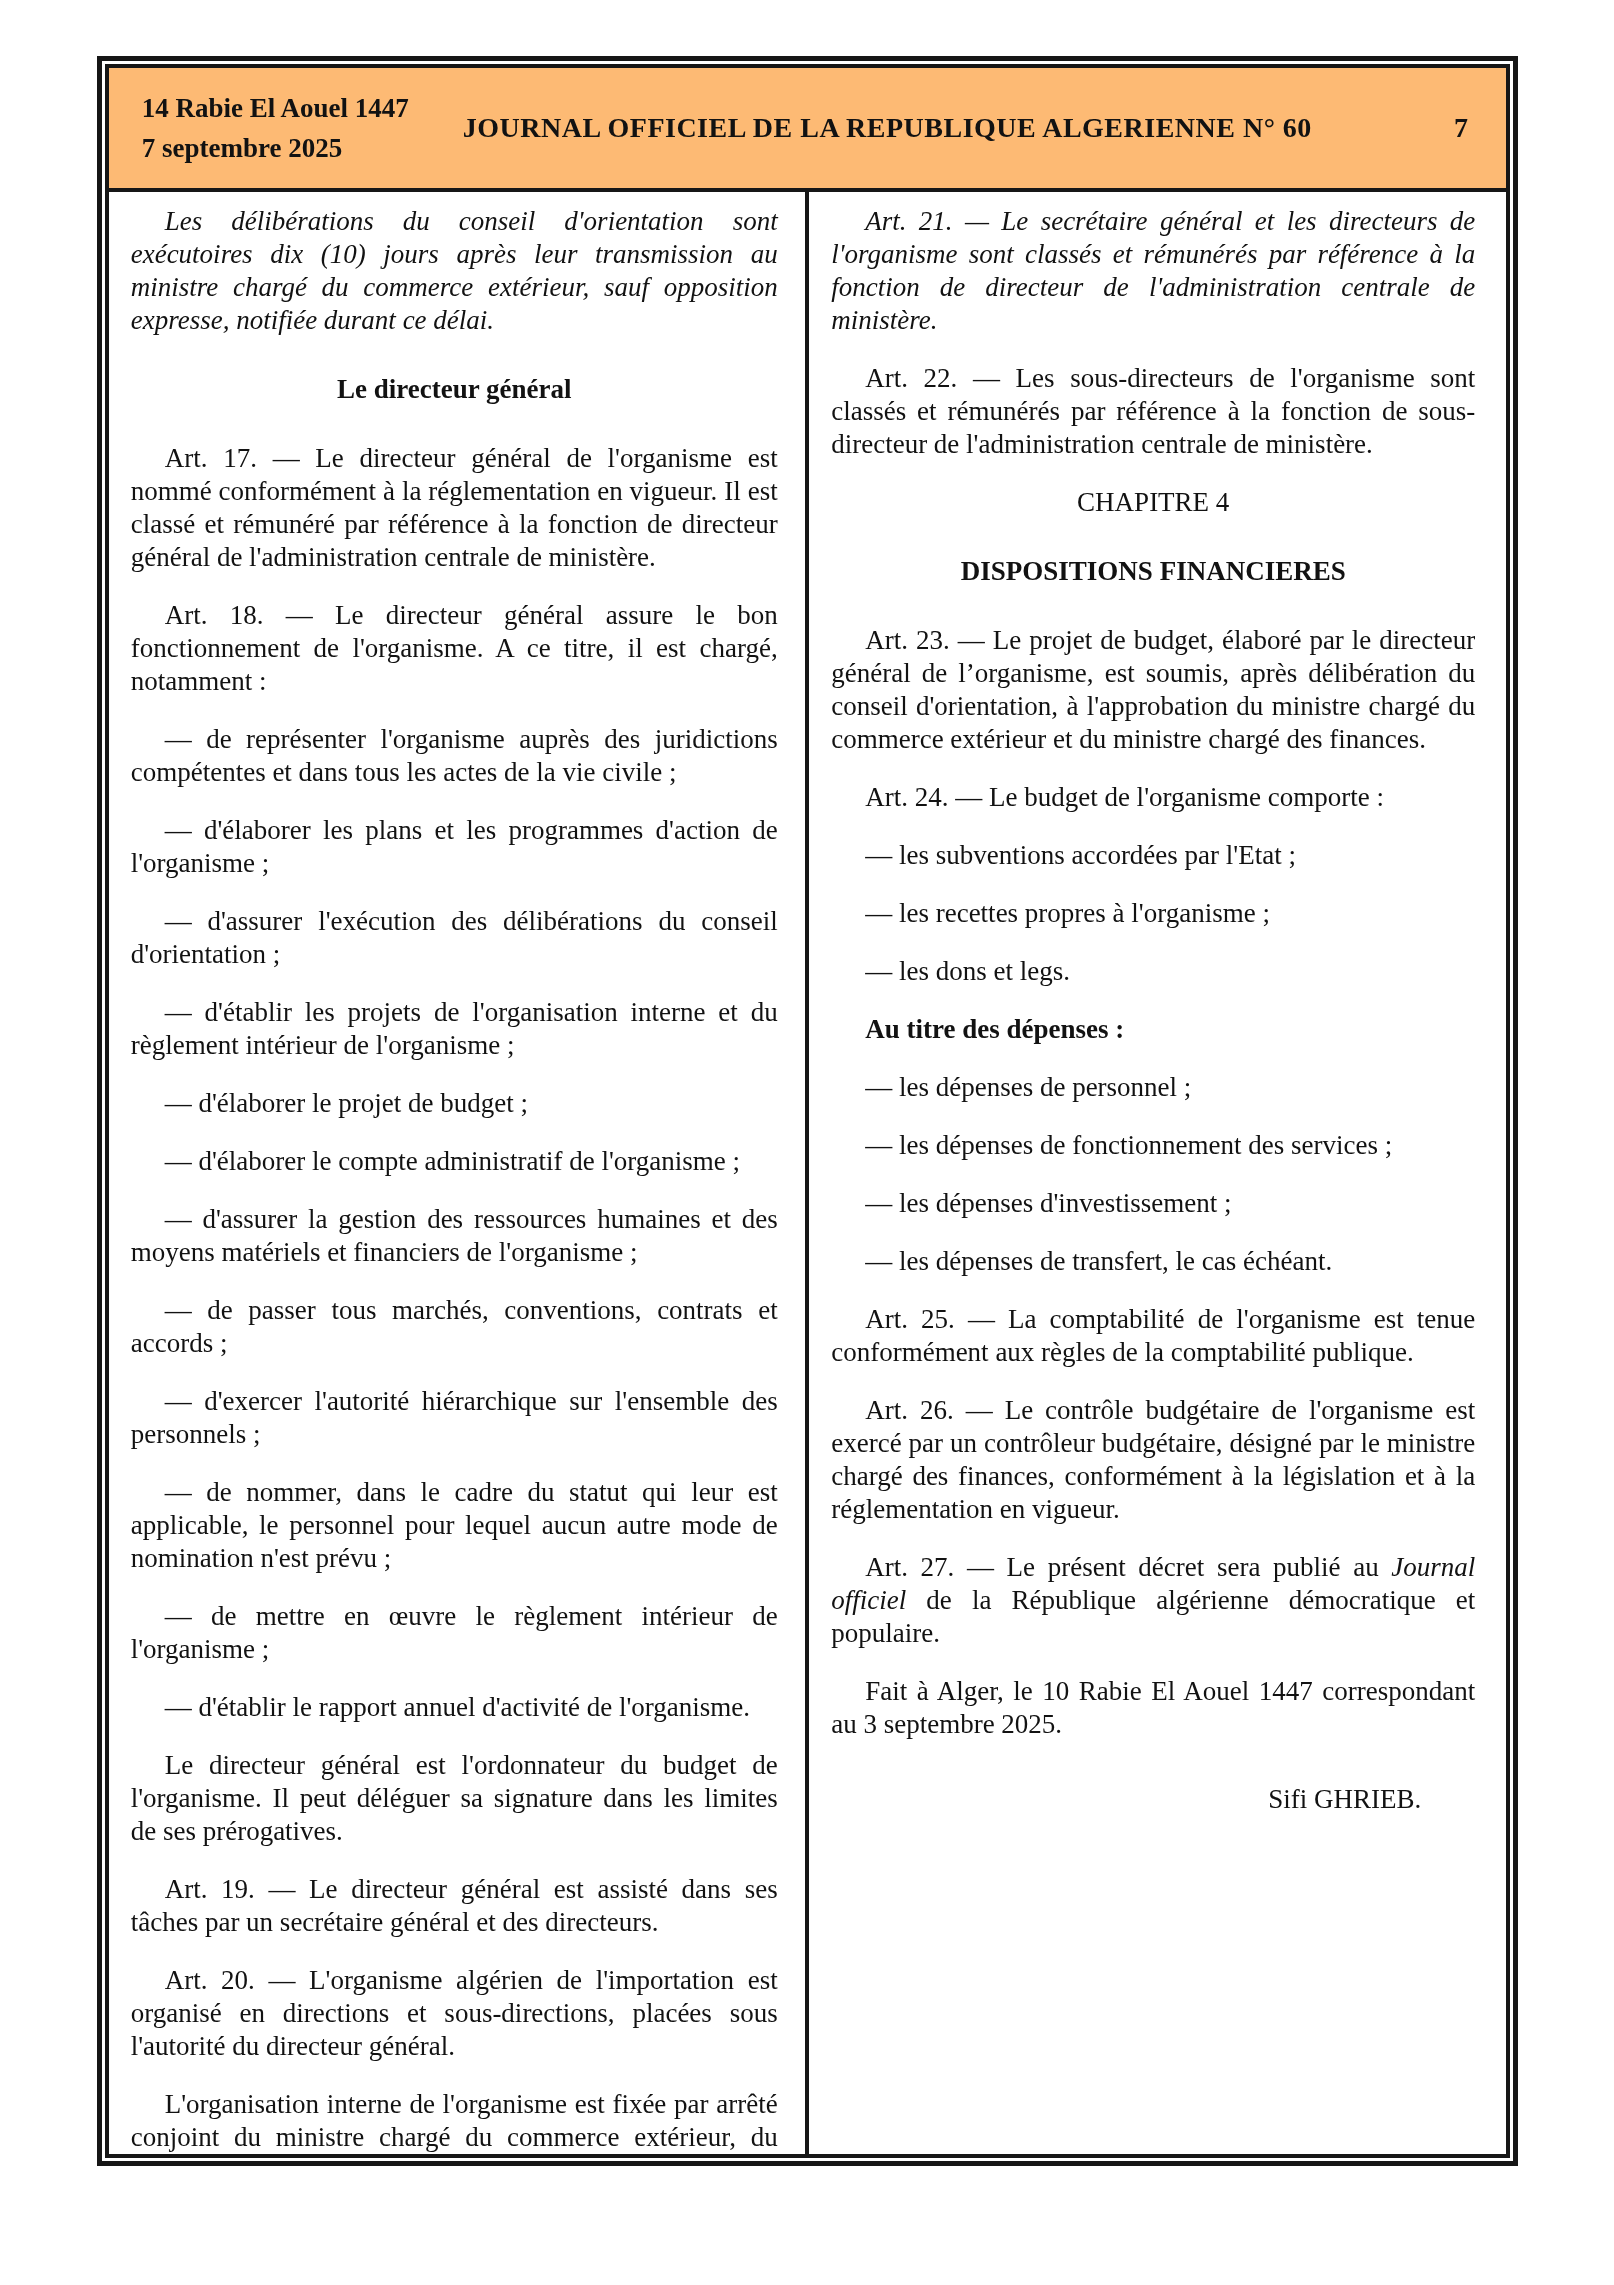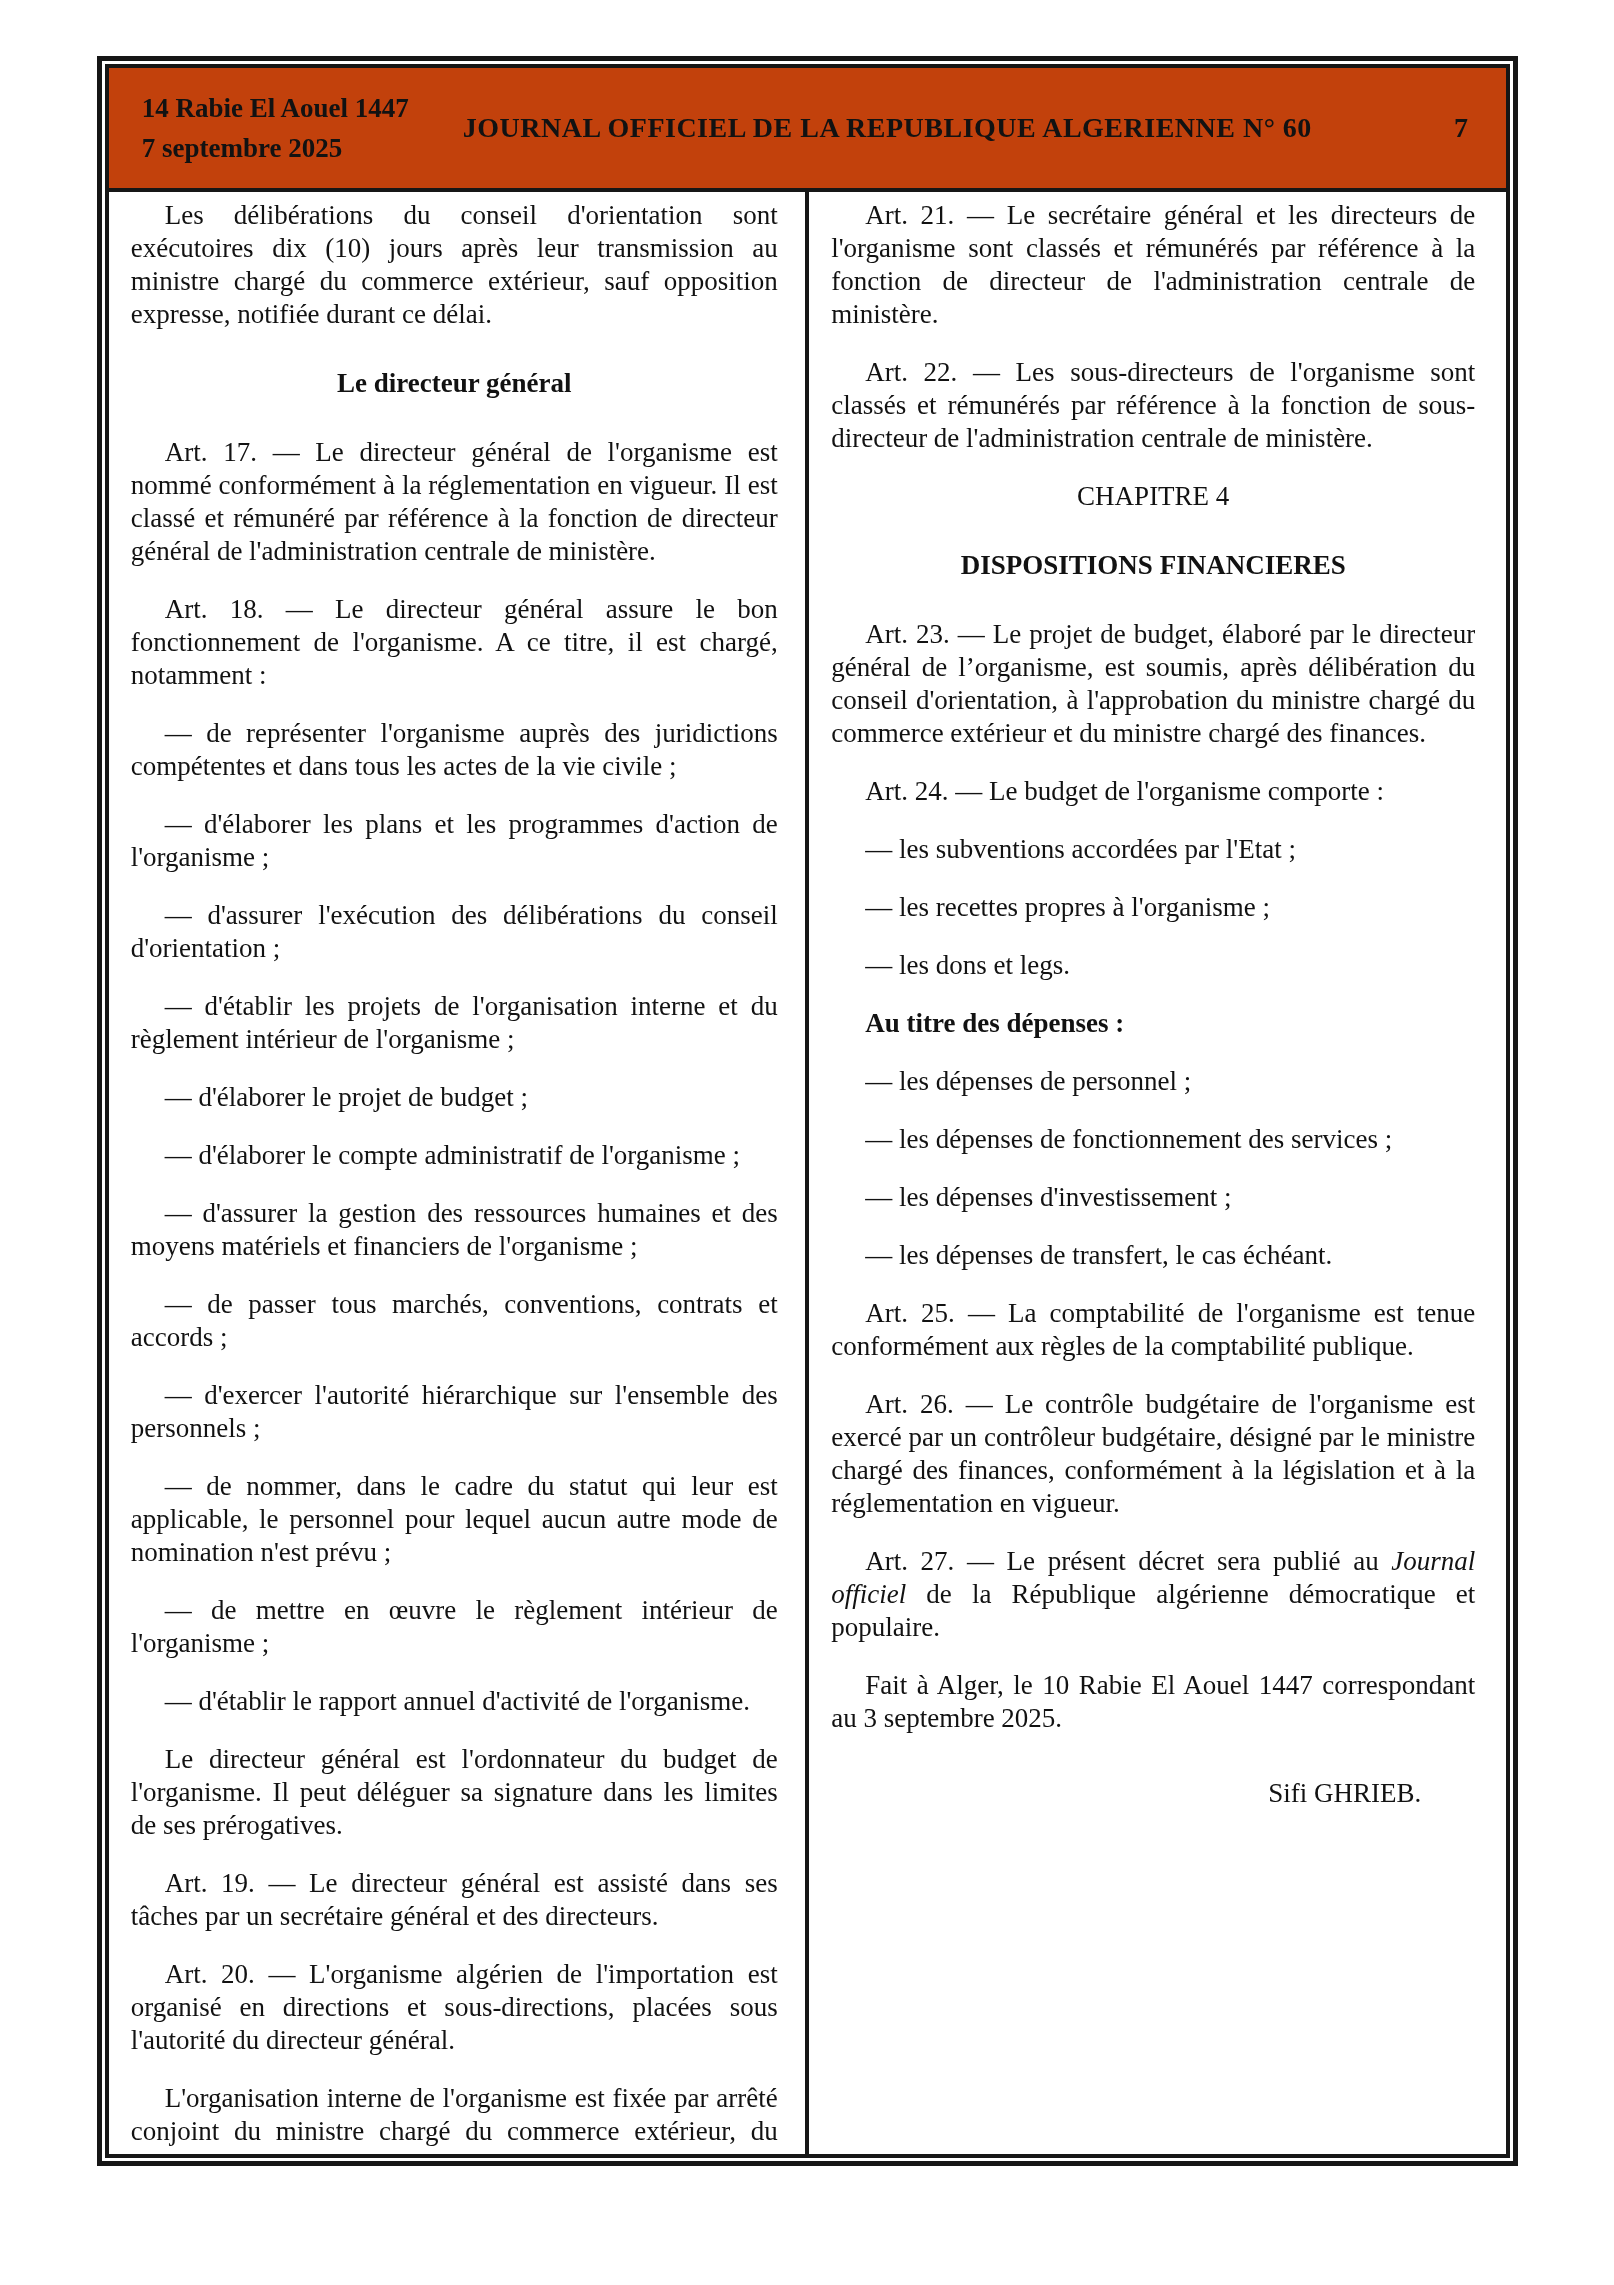--- a/index.html
+++ b/index.html
@@ -18,30 +18,30 @@
   .col{box-sizing:border-box;overflow:hidden;}
   .col-left{width:696px;padding:3.6px 27px 0 22px;}
   .divider{width:4.5px;background:#161616;flex:none;}
   .col-right{flex:1;padding:3.6px 31px 0 22px;}
   .para{text-align:justify;text-indent:34px;margin:25px 0;}
   .heading-center-bold{text-align:center;font-weight:bold;margin:36px 0;}
   .heading-center{text-align:center;margin:17px 0 31px;}
   .subheading-bold{font-weight:bold;text-indent:34px;margin:25px 0;}
   .signature{text-align:right;padding-right:54px;margin:42px 0 0;}
   .italic{font-style:italic;}
-  .col > :first-child{margin-top:4px;}
+  .col > :first-child{margin-top:10px;font-style:italic;}
 </style>
 </head>
 <body>
 
 <div class="page">
   <div class="frame" style="border-color: rgb(22, 22, 22);">
     <div class="frame-inner" style="border-color: rgb(22, 22, 22);">
 
-      <div class="hdr" style="background: #c2410c; border-bottom-color: rgb(22, 22, 22);">
+      <div class="hdr" style="background: #fdba74; border-bottom-color: rgb(22, 22, 22);">
         <div class="hdr-dates">
           <div>14 Rabie El Aouel 1447</div>
           <div>7 septembre 2025</div>
         </div>
         <div class="hdr-title">JOURNAL OFFICIEL DE LA REPUBLIQUE ALGERIENNE N° 60</div>
         <div class="hdr-page">7</div>
       </div>
 
       <div class="cols">
         <div class="col col-left" id="col-left">

